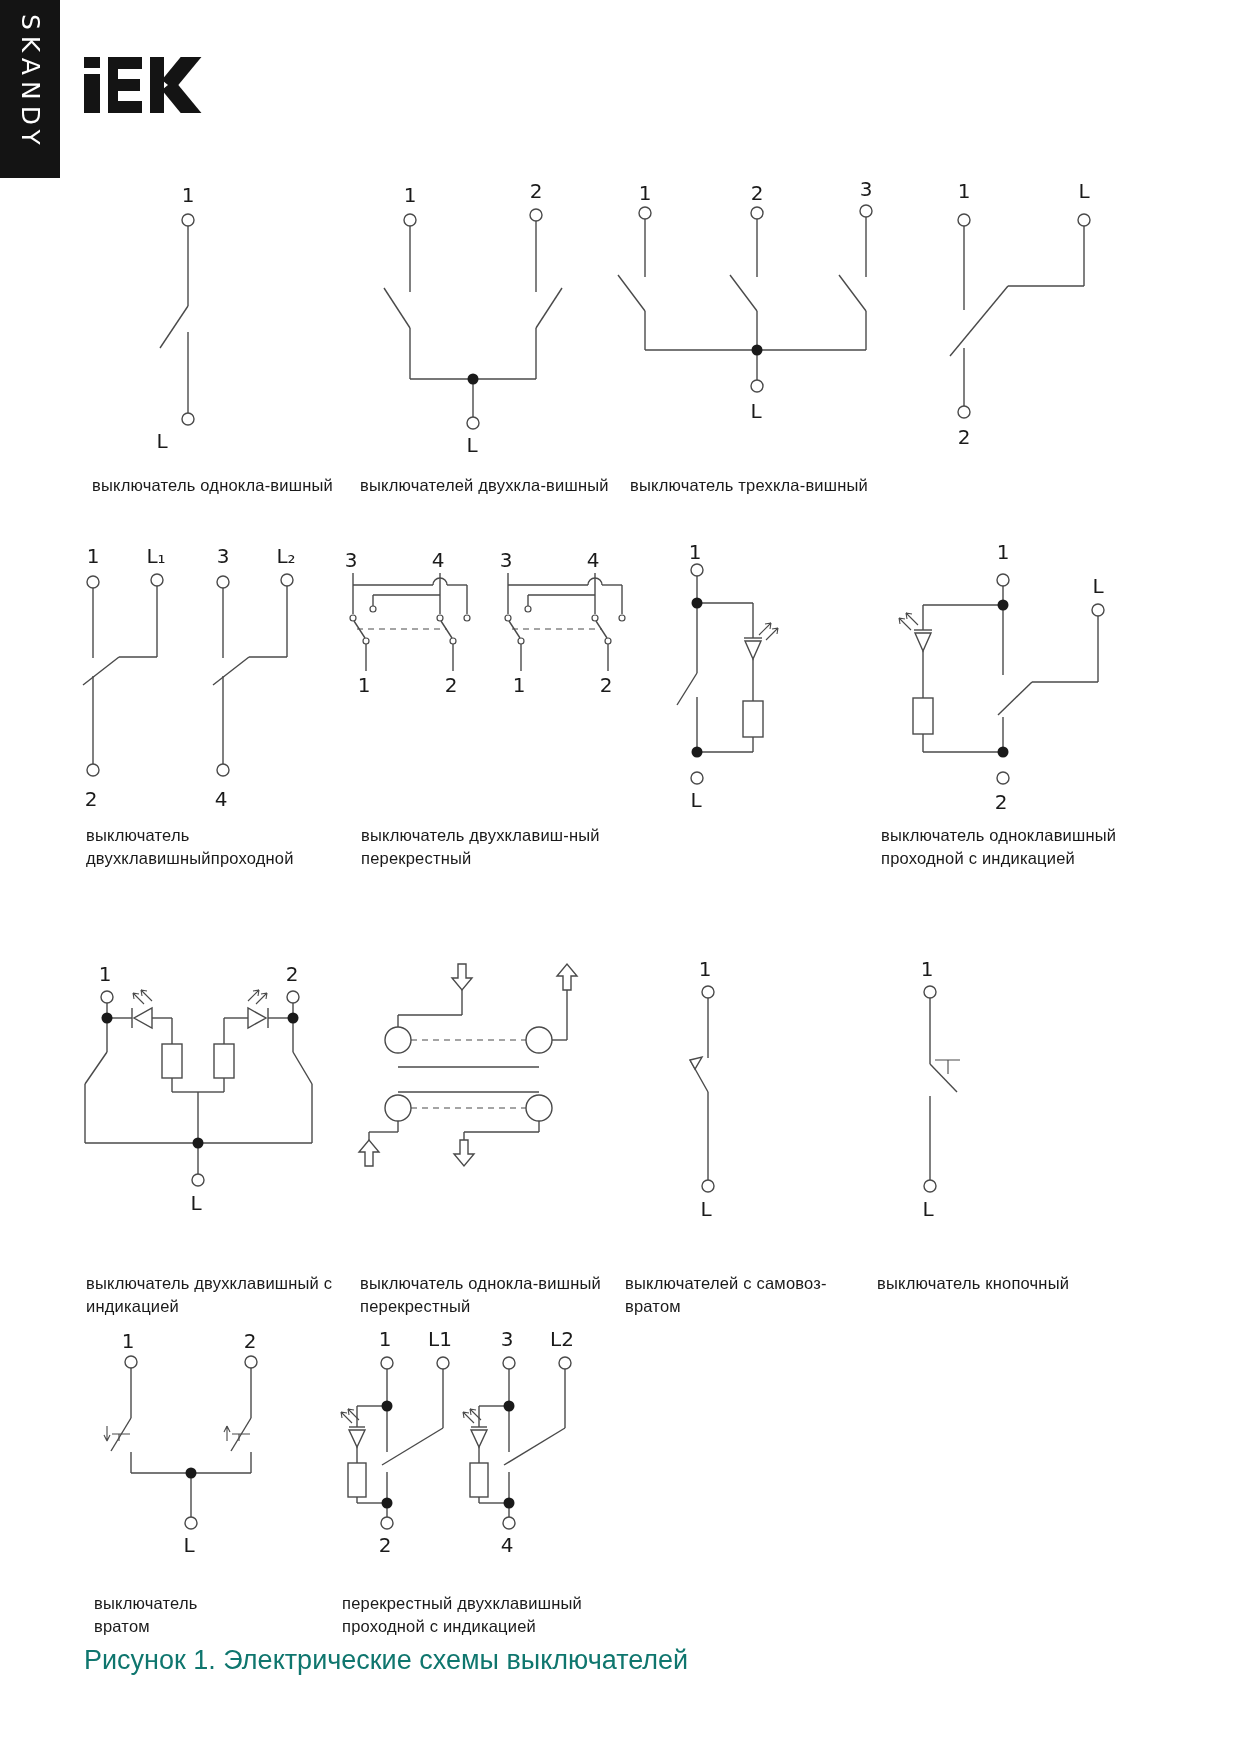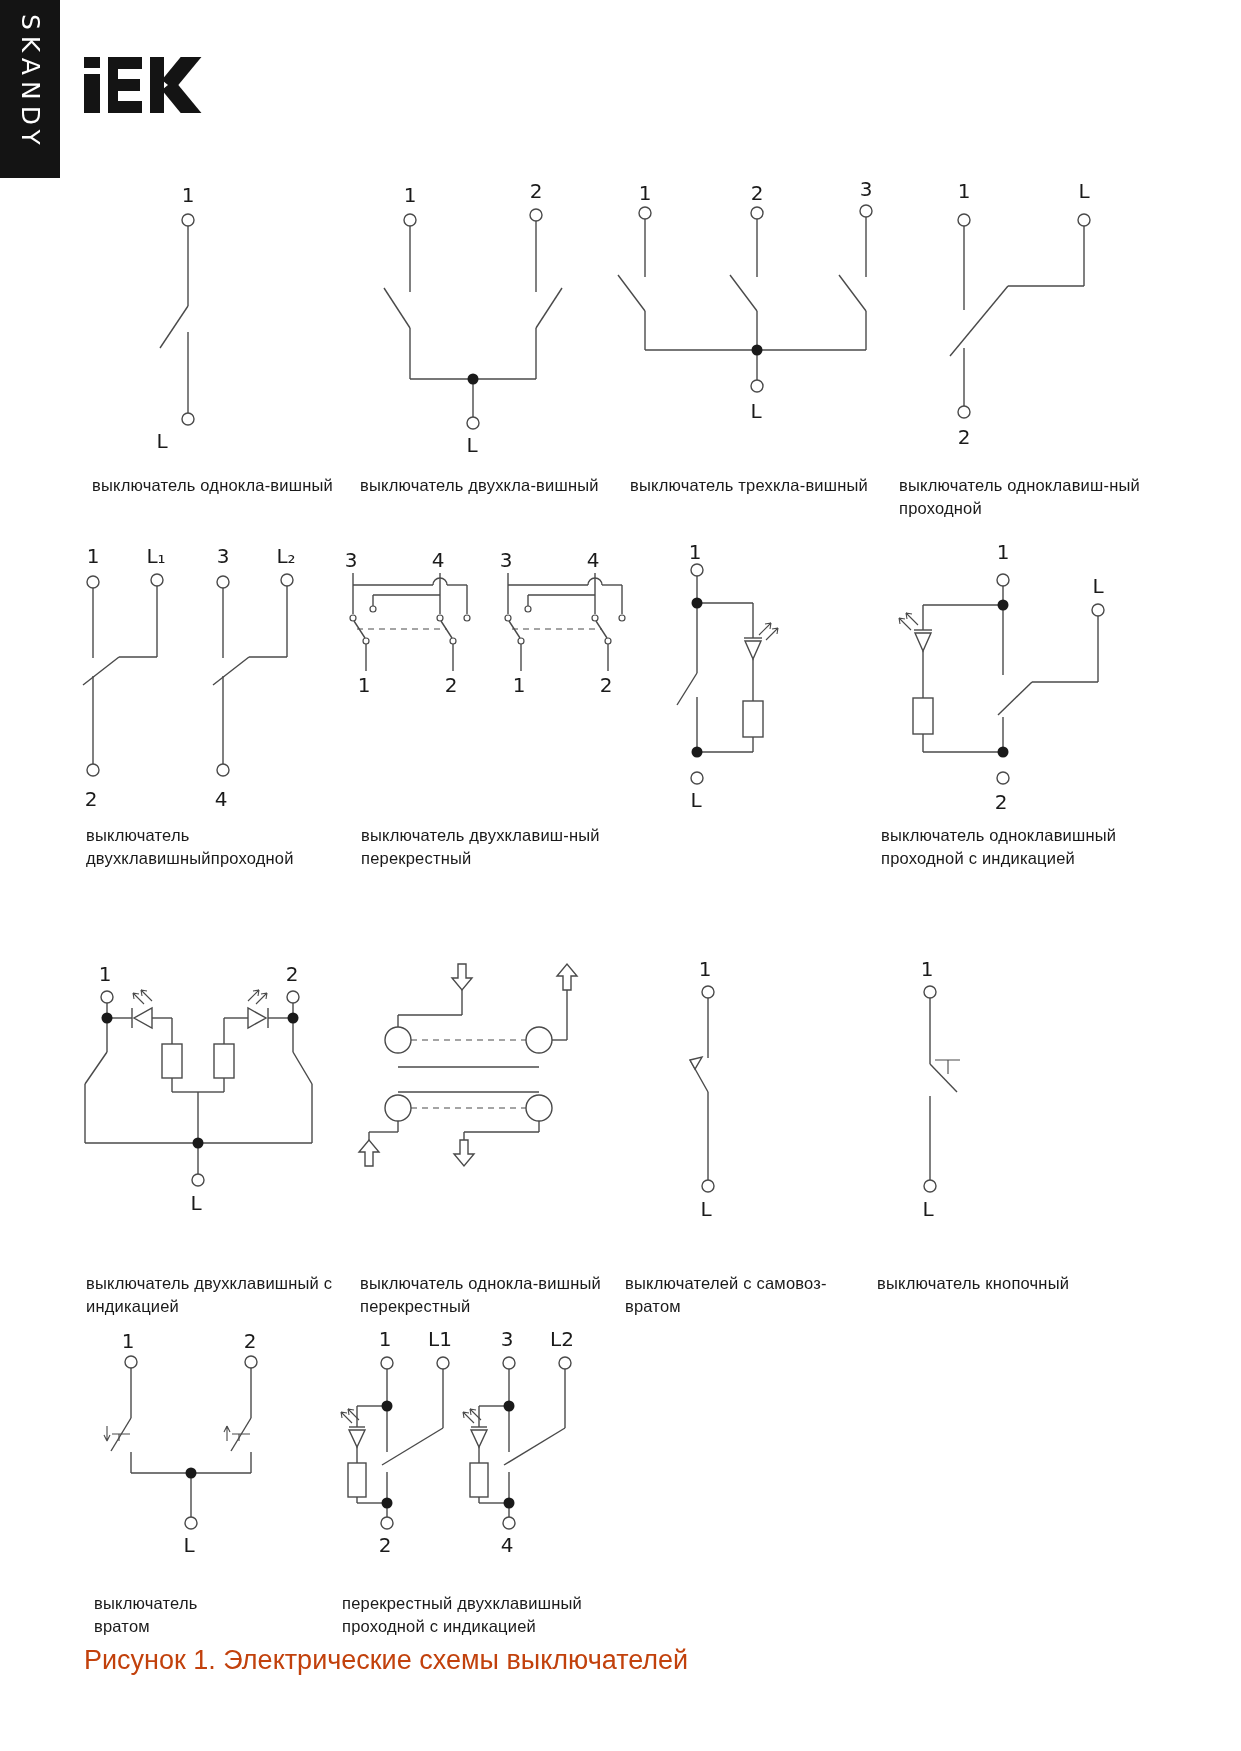--- a/index.html
+++ b/index.html
@@ -14,21 +14,21 @@
   .wire{stroke:#4a4a4a;stroke-width:1.4;fill:none;stroke-linecap:butt;}
   .thin{stroke:#4a4a4a;stroke-width:1.1;fill:none;}
   .term{fill:#ffffff;stroke:#4a4a4a;stroke-width:1.4;}
   .ct{fill:#ffffff;stroke:#4a4a4a;stroke-width:1.2;}
   .dot{fill:#1a1a1a;stroke:none;}
   .res{fill:none;stroke:#4a4a4a;stroke-width:1.4;}
   .led{fill:#ffffff;stroke:#4a4a4a;stroke-width:1.4;stroke-linejoin:miter;}
   .dashed{stroke:#4a4a4a;stroke-width:1.2;stroke-dasharray:6 5;fill:none;}
   .lbl{font:20px "DejaVu Sans", sans-serif;fill:#1a1a1a;}
   .cap{position:absolute;font-size:16.5px;line-height:23px;letter-spacing:0.2px;color:#1a1a1a;}
-  .figcap{position:absolute;left:84px;top:1645px;font-size:27px;color:#c2410c;}
+  .figcap{position:absolute;left:84px;top:1645px;font-size:27px;color:#0f766e;}
 </style>
 </head>
 <body>
 
 <div class="page">
 
   <div class="banner">
     <span>SKANDY</span>
   </div>
   <svg class="logo-svg" width="122" height="56">
@@ -112,28 +112,24 @@
       <line x1="78" y1="108" x2="20" y2="178"></line>
     </g>
     <circle class="term" cx="34" cy="234" r="6"></circle>
     <text class="lbl" x="34" y="266" text-anchor="middle">2</text>
   </svg>
 
   <div class="cap" style="left:92px;top:474px">
     <div>выключатель однокла-вишный</div>
   </div>
   <div class="cap" style="left:360px;top:474px">
-    <div>выключатель двухкла-вишный</div>
+    <div>выключателей двухкла-вишный</div>
   </div>
   <div class="cap" style="left:630px;top:474px">
     <div>выключатель трехкла-вишный</div>
-  </div>
-  <div class="cap" style="left:899px;top:474px">
-    <div>выключатель одноклавиш-ный</div>
-    <div>проходной</div>
   </div>
 
   <svg class="diag" style="left:70px;top:545px" width="250" height="268">
     <text class="lbl" x="23" y="18" text-anchor="middle">1</text>
     <text class="lbl" x="86" y="18" text-anchor="middle">L₁</text>
     <text class="lbl" x="153" y="18" text-anchor="middle">3</text>
     <text class="lbl" x="216" y="18" text-anchor="middle">L₂</text>
     <circle class="term" cx="23" cy="37" r="6"></circle>
     <circle class="term" cx="87" cy="35" r="6"></circle>
     <circle class="term" cx="153" cy="37" r="6"></circle>

